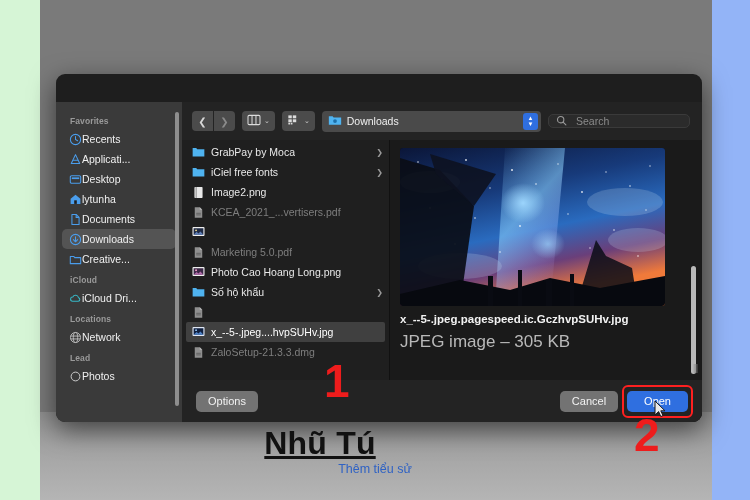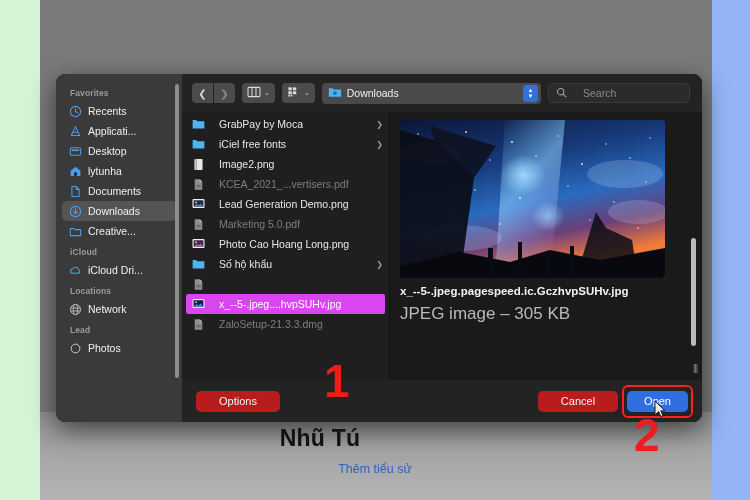--- a/index.html
+++ b/index.html
@@ -19,33 +19,33 @@
                    background:linear-gradient(180deg,#8e8e8e 0%, #a3a3a3 40%, #b5b5b5 100%); }
 
   
   .dialog {
     position:absolute; left:56px; top:74px; width:646px; height:348px;
     background:#1e1e1e; border-radius:9px;
     box-shadow:0 8px 26px rgba(0,0,0,.55);
     overflow:hidden; display:flex; flex-direction:column;
   }
 
-  .dialog-body { display:flex; flex:1; min-height:0; }
+  .dialog-body { display:flex; flex:1; min-height:0;margin-top:28px; }
 
   
   .sidebar {
     width:126px; background:#3a3a3a; flex:0 0 126px;
     padding-top:8px; position:relative; overflow:hidden;
   }
   .side-group-title {
     font-size:8.5px; color:#9a9a9a; font-weight:700;
     padding:6px 0 3px 14px; letter-spacing:.1px;
   }
   .side-item {
-    display:flex; align-items:center; gap:6px;
+    display:flex; align-items:center; 
     height:20px; margin:0 6px; padding-left:7px;
     border-radius:5px; color:#f0f0f0; font-size:10.5px; white-space:nowrap;
   }
   .side-item.selected { background:#545454; }
   .side-ico { width:13px; height:13px; flex:0 0 13px; display:block; }
 
   .side-scroll {
     position:absolute; right:3px; top:10px; width:4px; height:294px;
     border-radius:2px; background:#8e8e8e;
   }
@@ -77,41 +77,41 @@
     color:#efefef; font-size:10.5px; min-width:0; position:relative;
   }
   .path-pop .label { flex:1; overflow:hidden; text-overflow:ellipsis; white-space:nowrap; }
   .stepper {
     width:15px; height:17px; border-radius:3px; background:#2f6fe0;
     display:flex; flex-direction:column; align-items:center; justify-content:center;
     color:#fff; font-size:6px; line-height:6px; flex:0 0 15px;
   }
 
   .search {
-    width:142px; height:20px; border-radius:5px; background:#2b2b2b;
-    display:flex; align-items:center; gap:16px; padding:0 7px; flex:0 0 142px;
+    width:142px; height:14px; border-radius:5px; background:#2b2b2b;
+    display:flex; align-items:center; gap:9px; padding:0 7px; flex:0 0 142px;
     border:1px solid #3a3a3a;
   }
   .search .ph { color:#8b8b8b; font-size:10.5px; }
 
   
   .cols { flex:1; display:flex; min-height:0; }
 
   .filecol {
     width:208px; flex:0 0 208px; background:#1f1f1f;
     border-right:1px solid #111; position:relative; overflow:hidden;
     padding-top:2px;
   }
   .frow {
-    display:flex; align-items:center; gap:14px;
+    display:flex; align-items:center; gap:6px;
     height:20px; padding:0 6px 0 10px; color:#e8e8e8; font-size:10.5px;
     white-space:nowrap; position:relative;
   }
   .frow.dim { color:#7e7e7e; }
-  .frow.sel { background:#d946ef; color:#fff; border-radius:2px; margin:0 4px; padding-left:6px;align-items:center; }
+  .frow.sel { background:#404040; color:#fff; border-radius:2px; margin:0 4px; padding-left:6px;align-items:center; }
   .frow .nm { overflow:hidden; text-overflow:ellipsis; }
   .frow .arw { margin-left:auto; color:#9a9a9a; font-size:8px; }
   .fico { width:13px; height:13px; flex:0 0 13px; display:block; }
 
   
   .preview { flex:1; min-width:0; background:#1a1a1a; position:relative; padding:8px 17px 0 10px; }
   .thumb {
     width:265px; height:158px; border-radius:3px; position:relative; overflow:hidden;
     background:#070a18;
   }
@@ -123,23 +123,23 @@
     background:#b9b9b9; border-radius:3px;
   }
   .pv-grip { position:absolute; right:5px; bottom:7px; color:#8d8d8d; font-size:9px; letter-spacing:-1px; }
 
   
   .footer {
     height:42px; flex:0 0 42px; background:#232323;
     display:flex; align-items:center; padding:0 14px; gap:9px;
   }
   .btn {
-    height:21px; border-radius:5px; padding:0 23px; font-size:11px;
+    height:21px; border-radius:5px; padding:0 12px; font-size:11px;
     display:flex; align-items:center; justify-content:center;
-    background:#b91c1c; color:#f2f2f2; border:none;
+    background:#737373; color:#f2f2f2; border:none;
   }
   .btn.primary { background:#2f6fe0; color:#fff; padding:0 17px; }
   .spacer { flex:1; }
   .open-wrap { position:relative; }
   .open-outline {
     position:absolute; left:-5px; top:-6px; width:calc(100% + 10px); height:33px;
     border:2px solid #ff2020; border-radius:6px; pointer-events:none;
   }
 
   
@@ -148,21 +148,21 @@
     font-family:"Liberation Sans", sans-serif;
   }
   #ann1 { left:324px; top:358px; font-size:46px; }
   #ann2 { left:634px; top:412px; font-size:46px; }
 
   .cursor { position:absolute; left:654px; top:400px; width:12px; height:18px; }
 
   
   .profile-name {
     position:absolute; left:0; top:425px; width:640px; text-align:center;
-    font-size:23px; font-weight:700; color:#111; letter-spacing:.2px;
+    font-size:32px; font-weight:700; color:#111; letter-spacing:.2px;text-decoration:underline;
   }
   .profile-sub {
     position:absolute; left:0; top:462px; width:750px; text-align:center;
     font-size:12.5px; color:#2f62c4;
   }
 </style>
 </head>
 <body>
 
 <div id="root">
@@ -388,21 +388,20 @@
               <span class="nm">KCEA_2021_...vertisers.pdf</span>
             </div>
 
             <div class="frow">
               <span class="fico"><svg viewBox="0 0 16 12" width="13" height="11">
                     <rect x="0.6" y="0.6" width="14.8" height="10.8" rx="1.2" fill="#efefef"></rect>
                     <rect x="2" y="2" width="12" height="8" fill="#1f2a44"></rect>
                     <circle cx="5" cy="4.6" r="1.2" fill="#e7d38a"></circle>
                     <path d="M2 10l3.6-3.6L8 8.6l2.4-2.6L14 10Z" fill="#5f7fb8"></path>
                   </svg></span>
-              <span class="nm">Lead Generation Demo.png</span>
             </div>
 
 
             <div class="frow dim">
               <span class="fico"><svg viewBox="0 0 16 16" width="13" height="13">
                     <path d="M3.4 1.4h6.1l3.1 3.1v10.1H3.4Z" fill="#8f8f8f"></path>
                     <path d="M9.5 1.4v3.1h3.1" fill="#b9b9b9"></path>
                     <rect x="5.2" y="8.4" width="5.6" height="1.1" fill="#5e5e5e"></rect>
                     <rect x="5.2" y="10.4" width="5.6" height="1.1" fill="#5e5e5e"></rect>
                   </svg></span>

